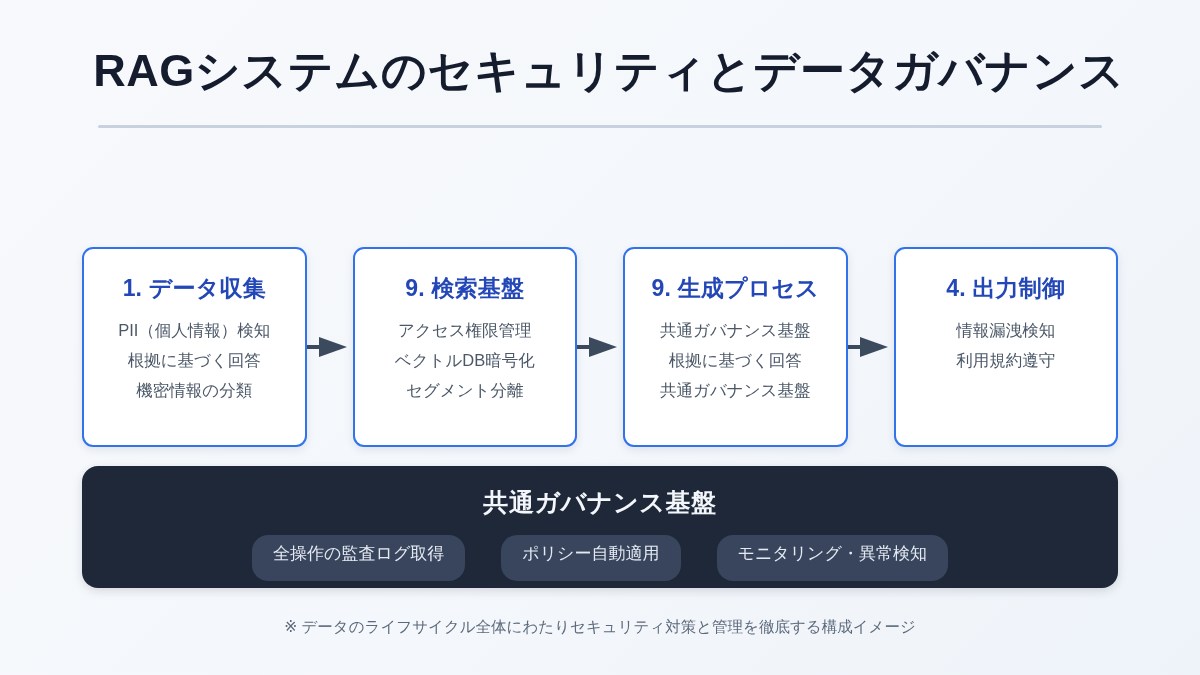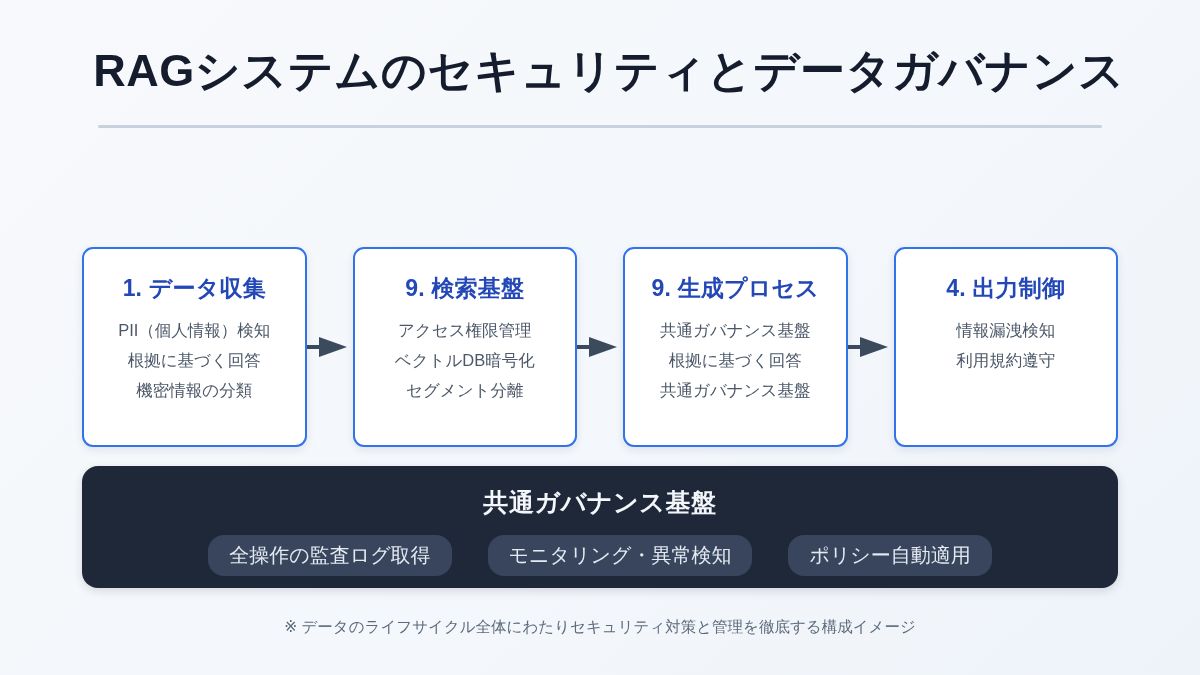--- a/index.html
+++ b/index.html
@@ -138,23 +138,23 @@
   }
   .gov-pills {
     display: flex;
     align-items: center;
     justify-content: center;
     gap: 36px;
   }
   .gov-pill {
     background: #38455c;
     color: #e4eaf3;
-    font-size: 20px;
+    font-size: 17px;
     line-height: 1;
-    padding: 10px 21px 11px;
+    padding: 10px 21px 19px;
     border-radius: 16px;
     white-space: nowrap;
   }
 
   
   .footnote {
     position: absolute;
     top: 617px;
     left: 0;
     width: 1200px;
@@ -231,20 +231,20 @@
         <div class="step-item">利用規約遵守</div>
       </div>
     </div>
 
   </div>
 
   <div class="gov-panel">
     <div class="gov-title">共通ガバナンス基盤</div>
     <div class="gov-pills">
       <span class="gov-pill">全操作の監査ログ取得</span>
+      <span class="gov-pill">ポリシー自動適用</span>
       <span class="gov-pill">モニタリング・異常検知</span>
-      <span class="gov-pill">ポリシー自動適用</span>
     </div>
   </div>
 
   <div class="footnote">※ データのライフサイクル全体にわたりセキュリティ対策と管理を徹底する構成イメージ</div>
 
 </div>
 
 </body></html>

